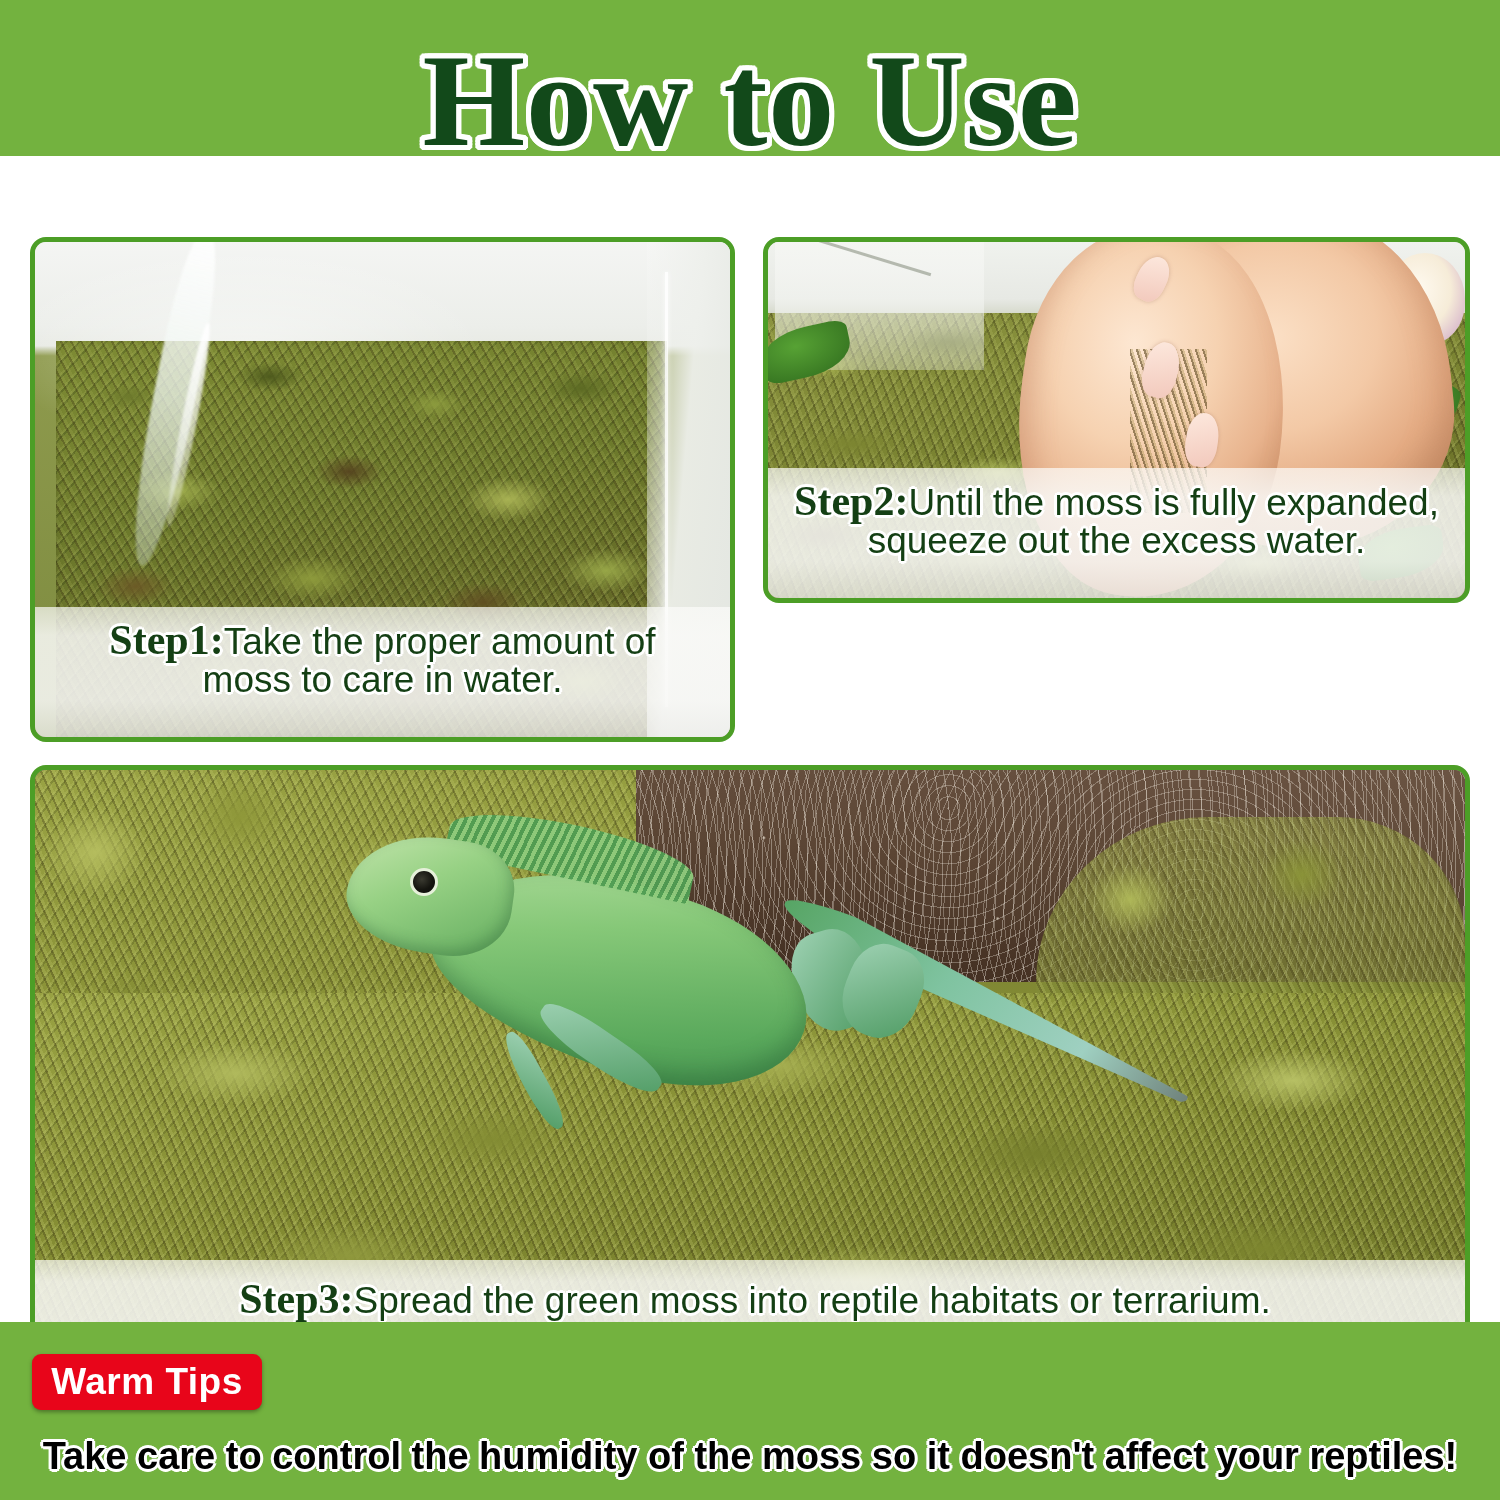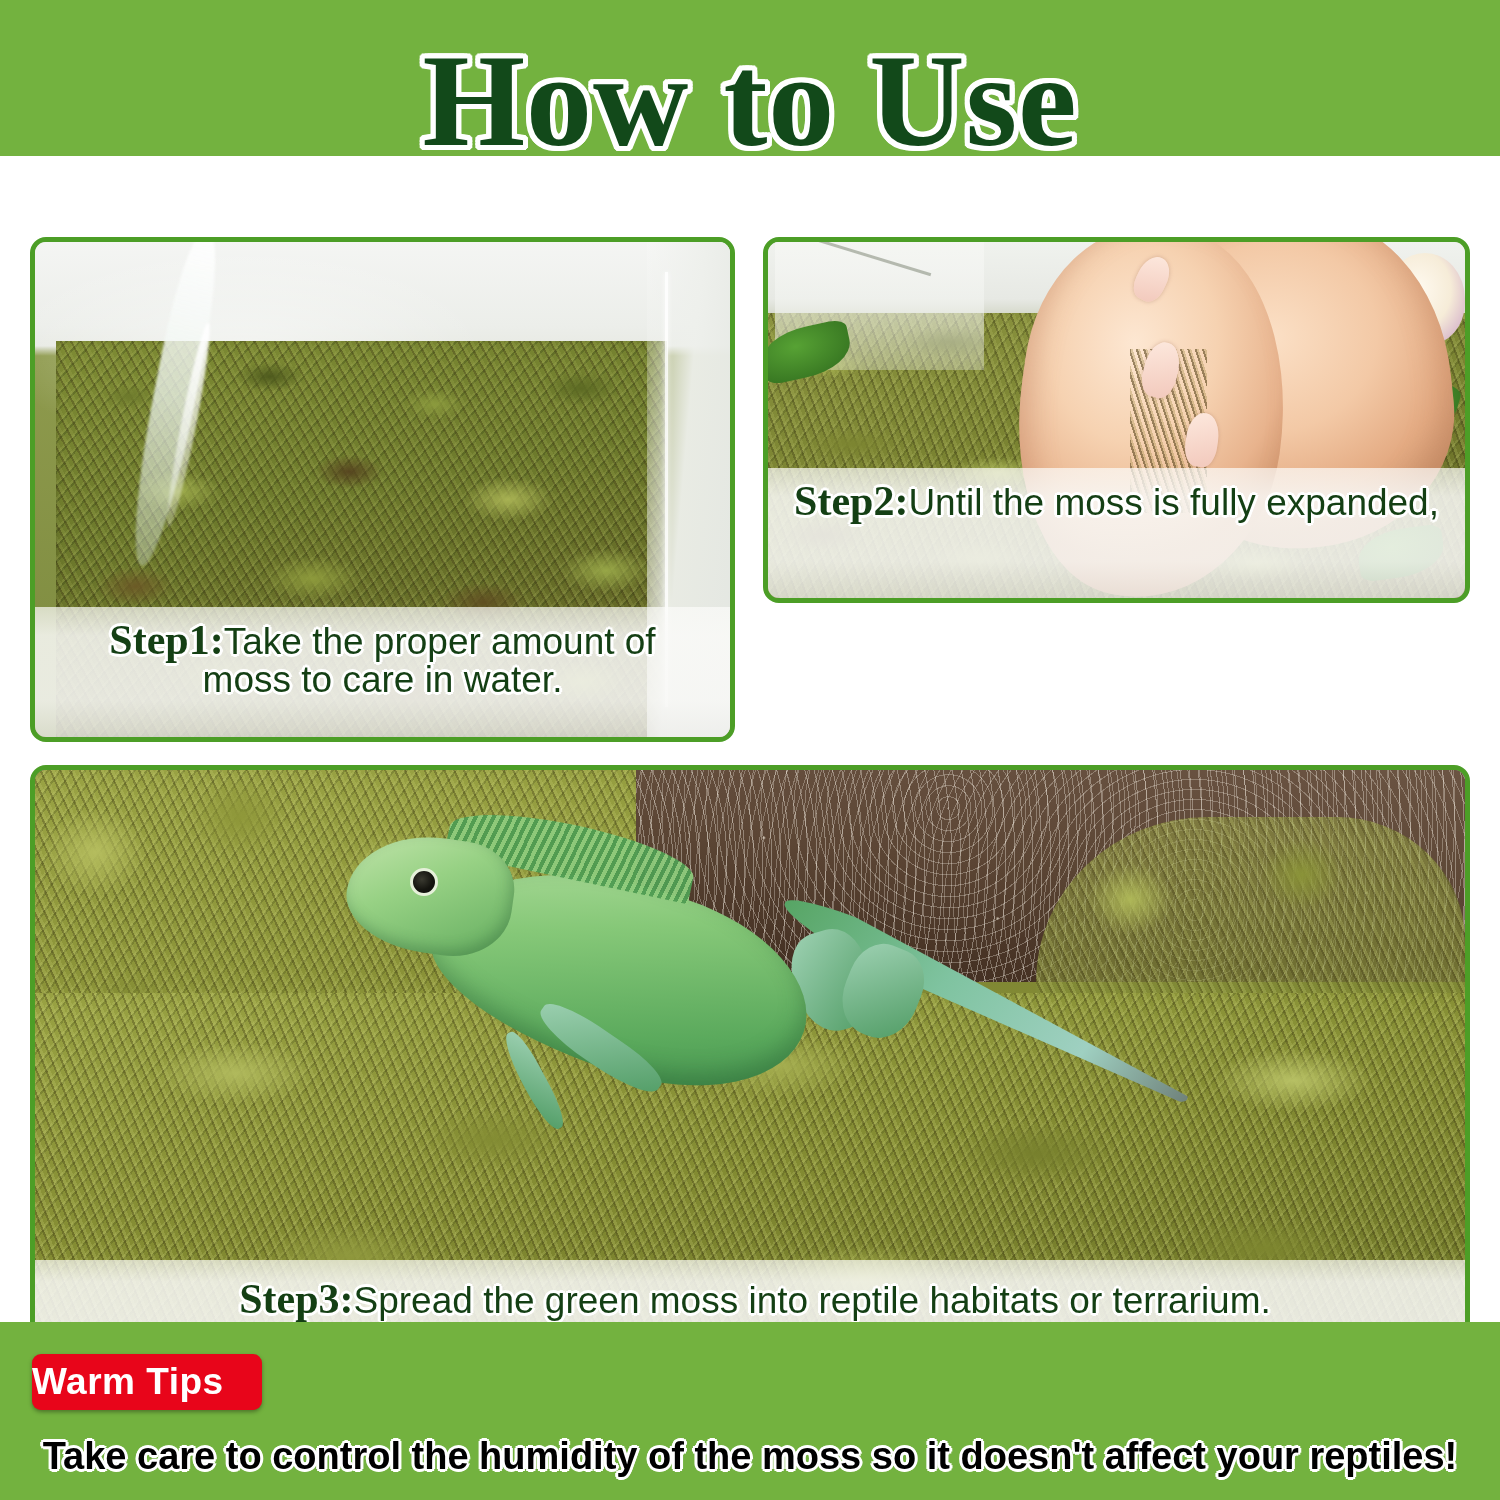--- a/index.html
+++ b/index.html
@@ -364,21 +364,21 @@
     width: 230px;
     height: 56px;
     background: #e8051a;
     border-radius: 9px;
     box-shadow: 0 2px 4px rgba(0,0,0,.35);
   }
   .warm-tips-label {
     position: absolute;
     left: 0; top: 0; width: 230px; height: 56px;
     line-height: 56px;
-    text-align: left;
+    text-align: center;
     color: #ffffff;
     font-family: "Liberation Sans", sans-serif;
     font-weight: bold;
     font-size: 37px;
     letter-spacing: .5px;
   }
   .footer-note {
     position: absolute;
     left: 0;
     top: 110px;
@@ -434,20 +434,23 @@
       <div class="hand-back"></div>
       <div class="hand-front"></div>
       <div class="squeeze"></div>
       <div class="nail n1"></div>
       <div class="nail n2"></div>
       <div class="nail n3"></div>
     </div>
     <div class="caption cap-12">
       <div class="step-line">
         <span class="step-label">Step2:</span><span class="step-text">Until the moss is fully expanded,</span>
+      </div>
+      <div class="step-line">
+        <span class="step-text">squeeze out the excess water.</span>
       </div>
     </div>
   </div>
 
   <div class="card card-step3">
     <div class="photo ph3">
       <div class="soil"></div>
       <div class="moss-l"></div>
       <div class="moss-r"></div>
       <div class="moss-b"></div>

